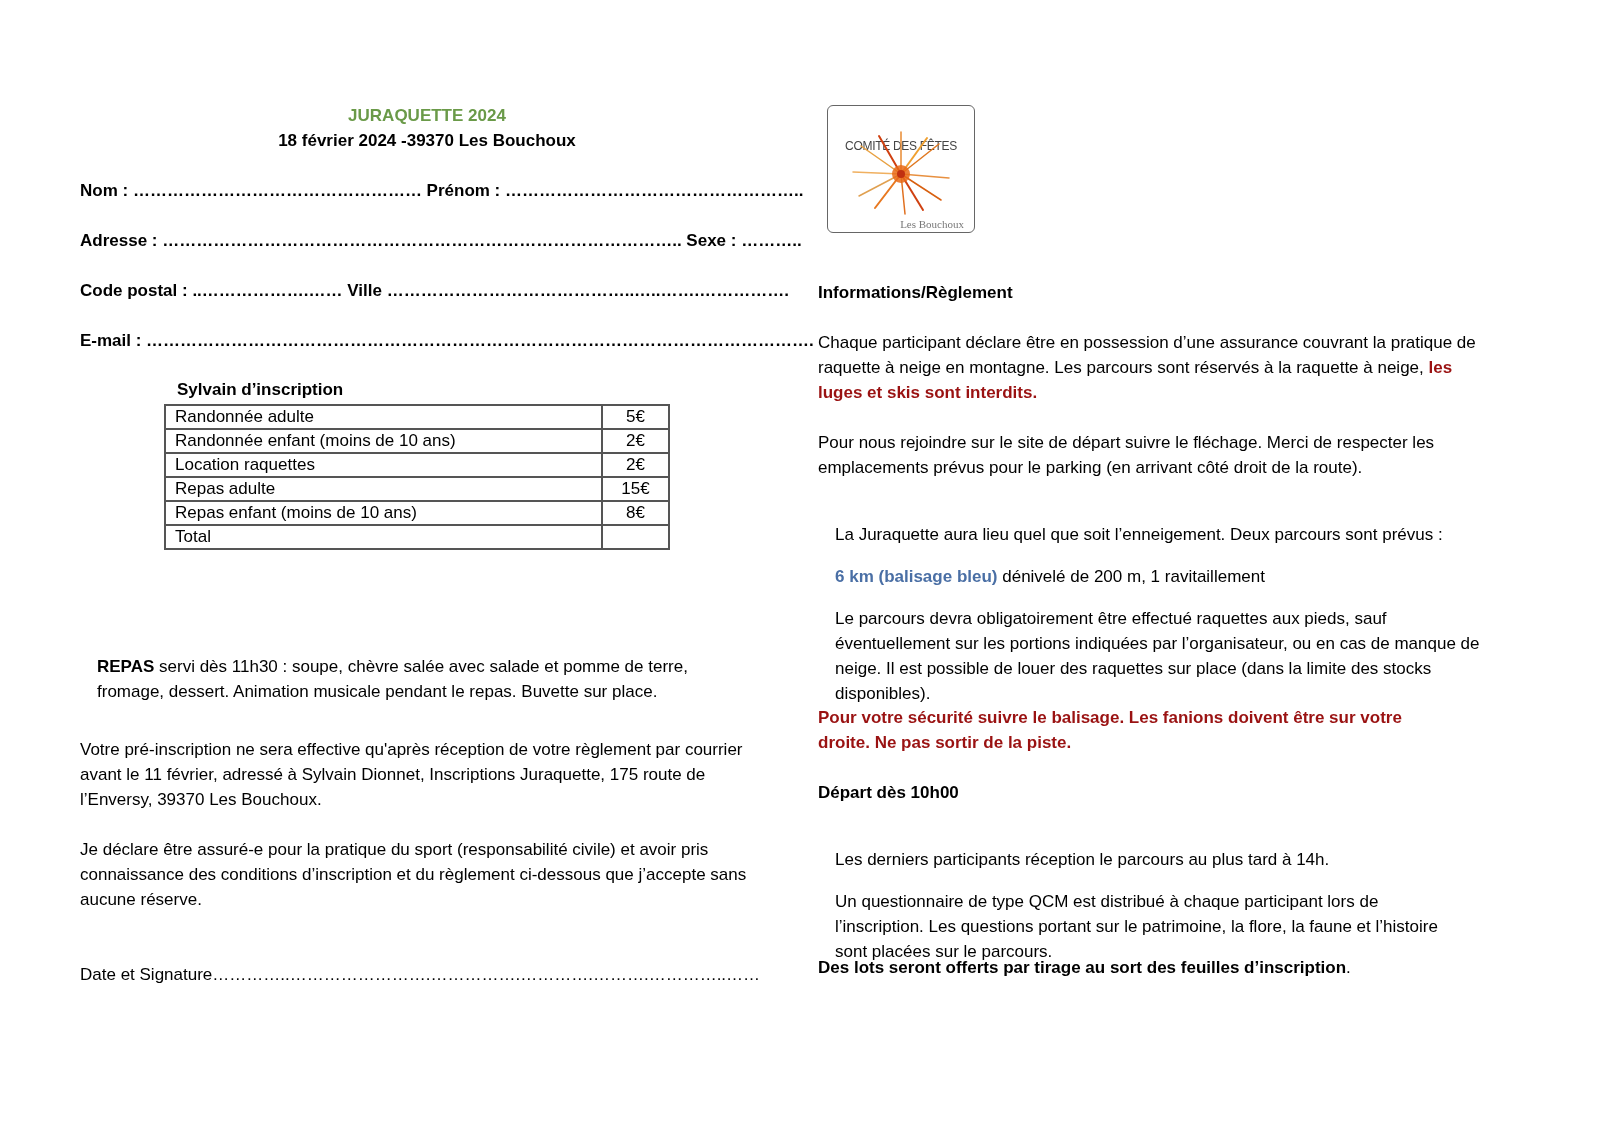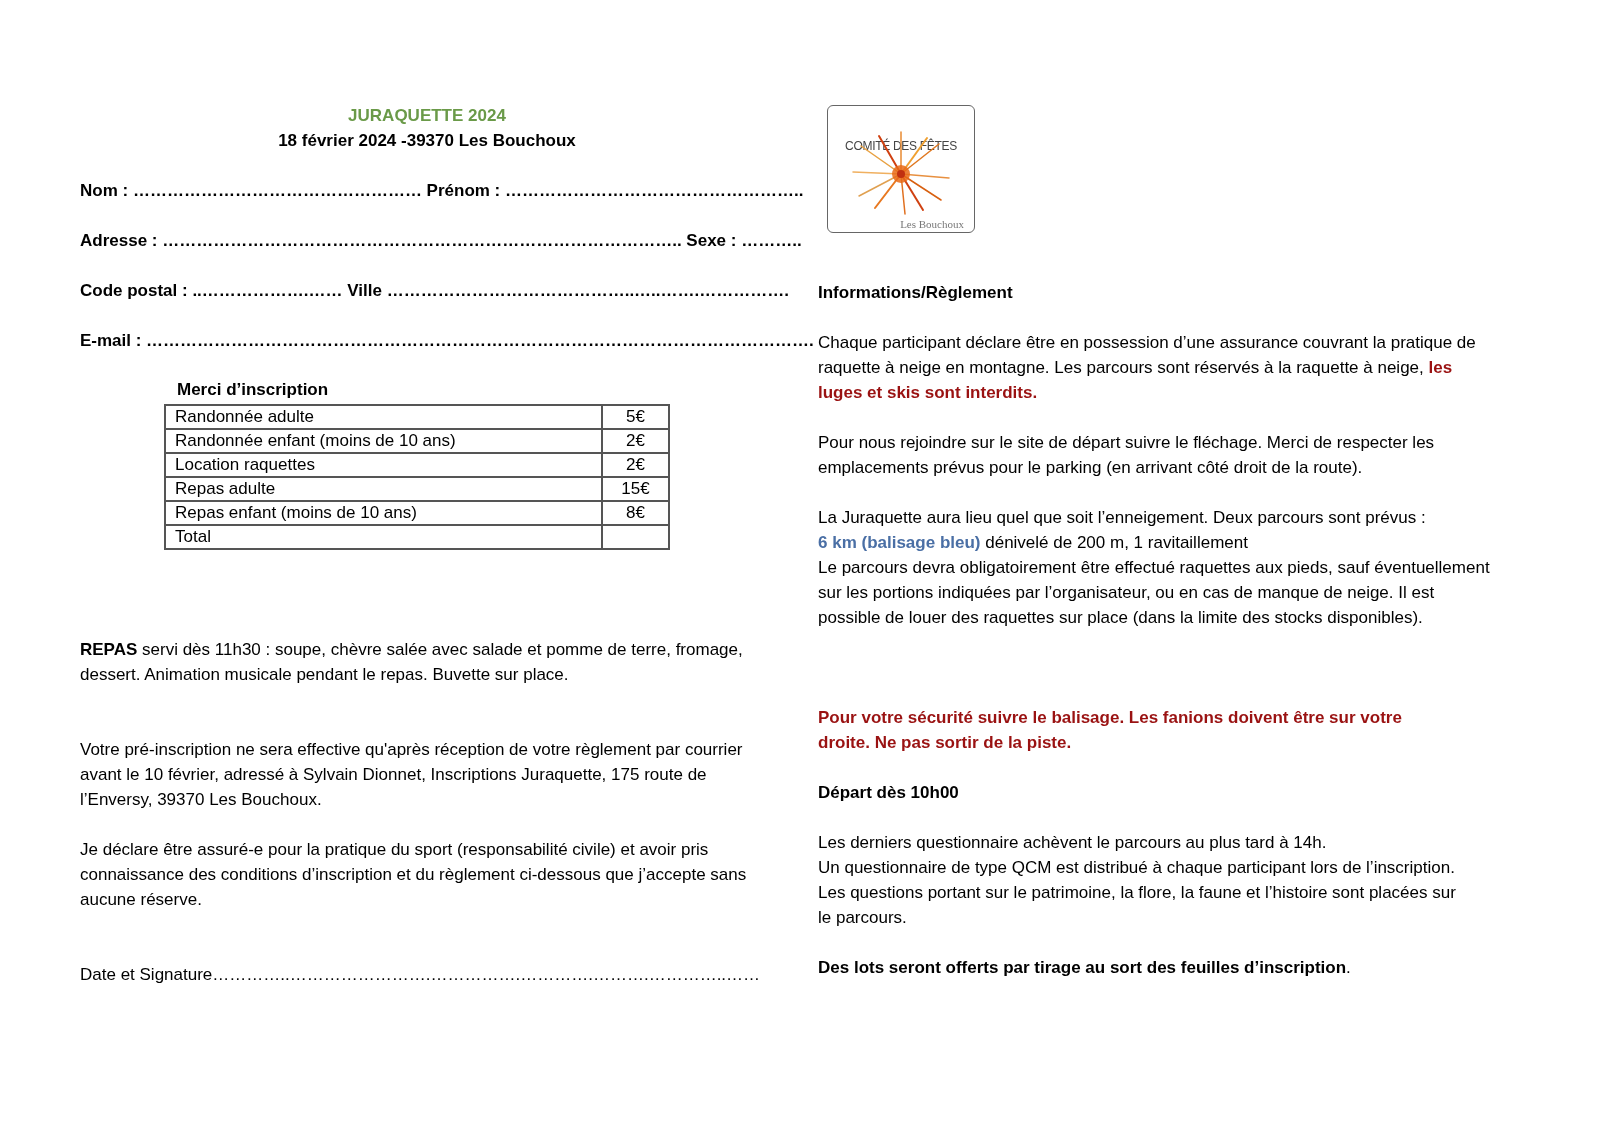--- a/index.html
+++ b/index.html
@@ -26,34 +26,34 @@
     table.fees td.label { width: 417px; }
     table.fees td.price { width: 47px; text-align: center; }
     .fees-title { left: 177px; top: 380px; font-size: 17px; font-weight: bold; }
     .logo {
       left: 827px; top: 105px; width: 146px; height: 126px;
       border: 1.5px solid #666; border-radius: 6px; background: #fff;
     }
     .logo .ltop { position: absolute; left: 0; right: 0; top: 6px; text-align: center; font-size: 12px; color: #444; letter-spacing: -0.3px; margin-top: 27px; }
     .logo .lbot { position: absolute; right: 10px; bottom: 2px; font-family: "Liberation Serif", serif; font-size: 11px; color: #777; }
     .rcol { left: 818px; width: 680px; }
-    p { margin: 0; }
+    p { margin: 17px; }
   </style>
 </head>
 <body>
 
 <div class="abs title-green green">JURAQUETTE 2024</div>
 <div class="abs subtitle">18 février 2024 -39370 Les Bouchoux</div>
 
 <div class="abs field-line" style="top:181px;">Nom : …………………………………………… Prénom : ……………………………………………..</div>
 <div class="abs field-line" style="top:231px;">Adresse : ……………………………………………………………………………….. Sexe : ………..</div>
 <div class="abs field-line" style="top:281px;">Code postal : ..……………….…… Ville ……………………………………..…..…….…………….</div>
 <div class="abs field-line" style="top:331px;">E-mail : ……………………………………………………………………………………………………….</div>
 
-<div class="abs fees-title">Merci d’inscription</div>
+<div class="abs fees-title">Sylvain d’inscription</div>
 <table class="fees">
   <tbody>
     <tr>
         <td class="label">Randonnée adulte</td>
         <td class="price">5€</td>
       </tr>
     <tr>
         <td class="label">Randonnée enfant (moins de 10 ans)</td>
         <td class="price">2€</td>
       </tr>
@@ -72,21 +72,21 @@
     <tr>
         <td class="label">Total</td>
         <td class="price"></td>
       </tr>
   </tbody>
 </table>
 
 <div class="abs txt" style="left:80px; width:690px; top:637px;">
   <p><span class="bold">REPAS</span><span> servi dès 11h30 : soupe, chèvre salée avec salade et pomme de terre, fromage, dessert. Animation musicale pendant le repas. Buvette sur place.</span></p>
 </div>
-<div class="abs txt" style="left:80px; width:690px; top:737px;">Votre pré-inscription ne sera effective qu'après réception de votre règlement par courrier avant le 10 février, adressé à Sylvain Dionnet, Inscriptions Juraquette, 175 route de l’Enversy, 39370 Les Bouchoux.</div>
+<div class="abs txt" style="left:80px; width:690px; top:737px;">Votre pré-inscription ne sera effective qu'après réception de votre règlement par courrier avant le 11 février, adressé à Sylvain Dionnet, Inscriptions Juraquette, 175 route de l’Enversy, 39370 Les Bouchoux.</div>
 <div class="abs txt" style="left:80px; width:690px; top:837px;">Je déclare être assuré-e pour la pratique du sport (responsabilité civile) et avoir pris connaissance des conditions d’inscription et du règlement ci-dessous que j’accepte sans aucune réserve.</div>
 <div class="abs txt" style="left:80px; top:962px; white-space:nowrap;">Date et Signature…………..…………………….…………….………….……….…………..……</div>
 
 <div class="abs logo">
   <div class="ltop">COMITÉ DES FÊTES</div>
   <svg width="146" height="126" style="position:absolute;left:0;top:0;">
     <g transform="translate(73,68)" stroke-linecap="round">
       <line x1="0" y1="0" x2="-40" y2="-28" stroke="#e8a040" stroke-width="1.5"></line>
       <line x1="0" y1="0" x2="38" y2="-30" stroke="#e07820" stroke-width="1.5"></line>
       <line x1="0" y1="0" x2="-42" y2="22" stroke="#e0a050" stroke-width="1.5"></line>
@@ -112,18 +112,18 @@
 </div>
 <div class="abs txt rcol" style="top:430px;">Pour nous rejoindre sur le site de départ suivre le fléchage. Merci de respecter les emplacements prévus pour le parking (en arrivant côté droit de la route).</div>
 <div class="abs txt rcol" style="top:505px;">
   <p>La Juraquette aura lieu quel que soit l’enneigement. Deux parcours sont prévus :</p>
   <p><span class="bold blue">6 km (balisage bleu)</span><span> dénivelé de 200 m, 1 ravitaillement</span></p>
   <p>Le parcours devra obligatoirement être effectué raquettes aux pieds, sauf éventuellement sur les portions indiquées par l’organisateur, ou en cas de manque de neige. Il est possible de louer des raquettes sur place (dans la limite des stocks disponibles).</p>
 </div>
 <div class="abs txt rcol bold red" style="top:705px; width:640px;">Pour votre sécurité suivre le balisage. Les fanions doivent être sur votre droite. Ne pas sortir de la piste.</div>
 <div class="abs txt rcol bold" style="top:780px;">Départ dès 10h00</div>
 <div class="abs txt rcol" style="top:830px; width:640px;">
-  <p>Les derniers questionnaire achèvent le parcours au plus tard à 14h.</p>
+  <p>Les derniers participants réception le parcours au plus tard à 14h.</p>
   <p>Un questionnaire de type QCM est distribué à chaque participant lors de l’inscription. Les questions portant sur le patrimoine, la flore, la faune et l’histoire sont placées sur le parcours.</p>
 </div>
 <div class="abs txt rcol" style="top:955px;">
   <span class="bold">Des lots seront offerts par tirage au sort des feuilles d’inscription</span><span>.</span>
 </div>
 
 </body></html>

